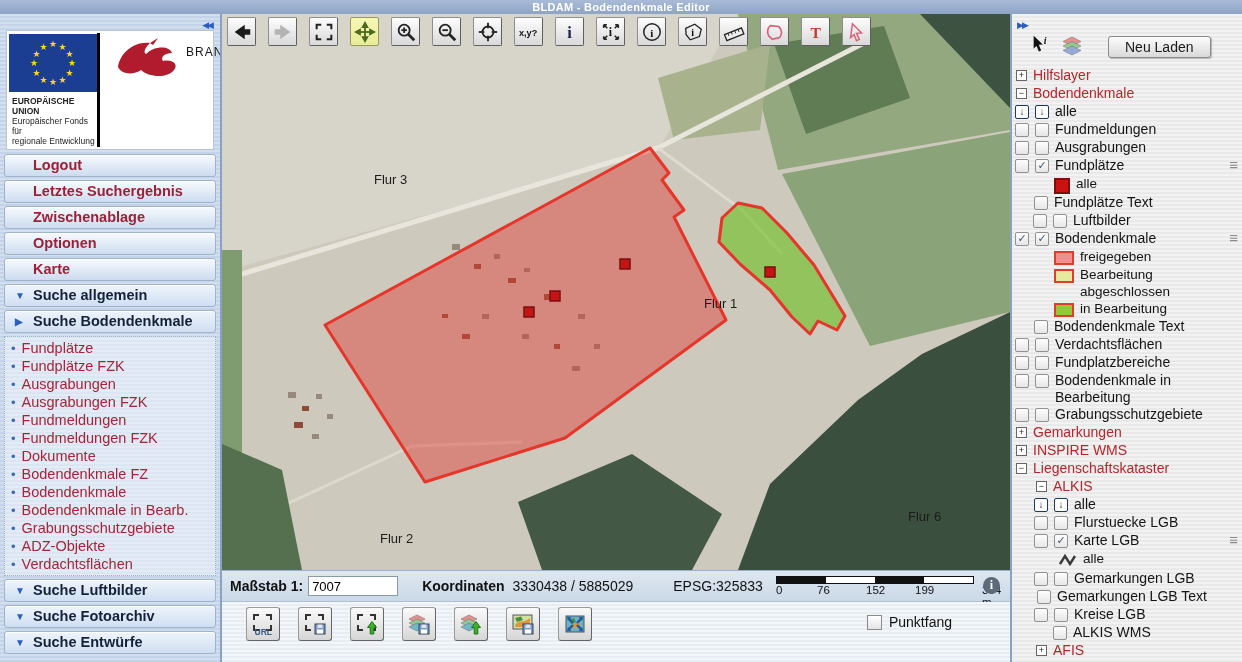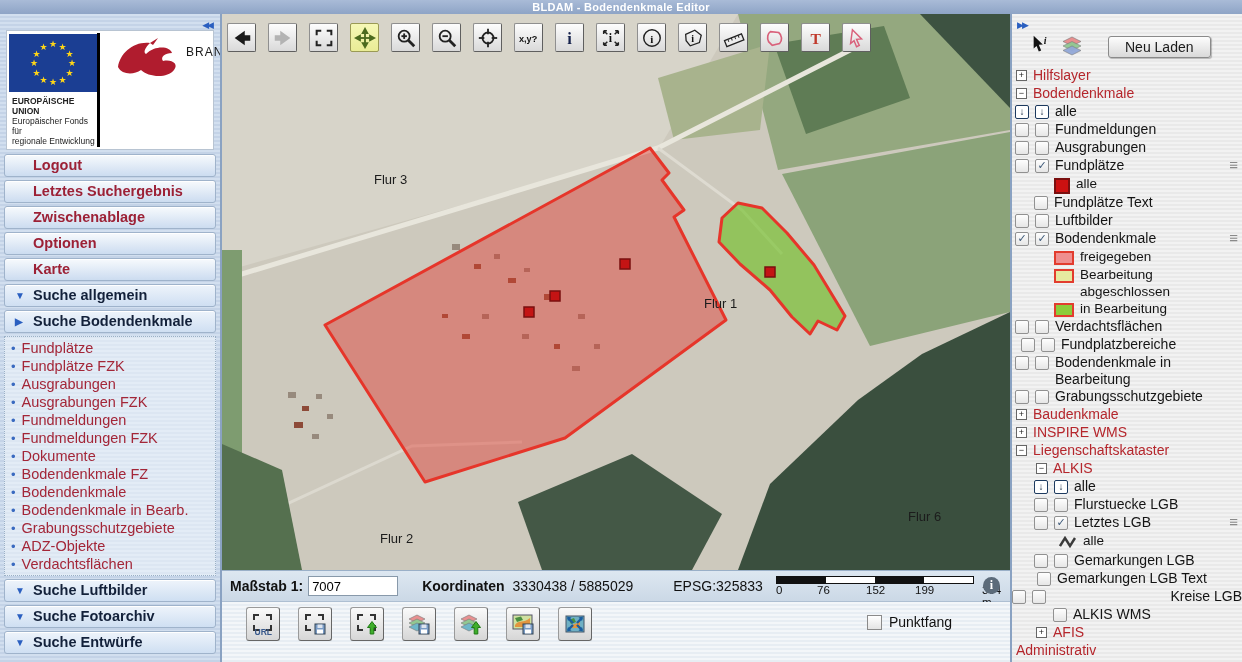--- a/index.html
+++ b/index.html
@@ -26,21 +26,21 @@
   .ls-sec{margin:3px 4px;height:21px;border:1px solid #9fb3cb;border-radius:3px;
     background:linear-gradient(#eef4fb,#cfdff2);box-shadow:inset 0 1px 0 #fff;
     color:#13213a;font-weight:bold;font-size:14.5px;line-height:21px;padding-left:10px;cursor:pointer;display:flex;align-items:center;}
   .ls-sec .tri{color:#2a5fc0;font-size:10px;width:18px;}
   .ls-sub{margin:0 4px;background:rgba(240,246,252,.55);border:1px dotted #9ab0c6;padding:2px 0;}
   .ls-sub-item{height:18px;line-height:18px;font-size:14.5px;color:#a32638;padding-left:6px;cursor:pointer;white-space:nowrap;}
   .ls-sub-item .bull{color:#3a6ac0;margin-right:6px;font-size:13px;}
   
   .map-col{width:788px;flex:0 0 788px;display:flex;flex-direction:column;}
   .map-area{position:relative;width:788px;height:556px;overflow:hidden;background:#cdc9bd;}
-  .map-toolbar{position:absolute;top:9px;left:5px;display:flex;gap:12px;z-index:5;}
+  .map-toolbar{position:absolute;top:3px;left:5px;display:flex;gap:12px;z-index:5;}
   .tbtn{width:27px;height:27px;border:1px solid #8f8f8f;border-bottom-color:#5f5f5f;border-right-color:#5f5f5f;
     border-radius:2px;background:linear-gradient(#fdfdfd,#d9d9d9);display:flex;align-items:center;justify-content:center;cursor:pointer;}
   .tbtn.active{background:linear-gradient(#f6f8b6,#e9ec96);border-color:#9a9a55;}
   .maplabel{position:absolute;font-size:13px;color:#1c1c1c;z-index:3;white-space:nowrap;}
   
   .statusbar{height:30px;background:linear-gradient(#dde7f1,#cbd8e6);border-top:1px solid #9ab0c8;border-bottom:1px solid #aebfd2;
     display:flex;align-items:center;font-size:14px;color:#111;position:relative;}
   .statusbar .lbl{font-weight:bold;margin-left:8px;}
   .scale-input{width:82px;height:18px;border:1px solid #8899aa;font-size:13px;padding:0 3px;margin-left:5px;font-family:"Liberation Sans",sans-serif;}
   .coordval{margin-left:8px;}
@@ -508,21 +508,21 @@
           </div>
           <div class="trow" style="padding-left: 42px;">
             <span class="sw" style="width: 12px; height: 12px; background: rgb(204, 17, 17); border: 2px solid rgb(122, 15, 15);"></span>
             <span class="legend-lbl">alle</span>
           </div>
           <div class="trow" style="padding-left: 3px;">
             <span class="cb-sp"></span>
             <span class="cb"></span>
             <span class="titem" style="flex: 1 1 0%;">Fundplätze Text</span>
           </div>
-          <div class="trow" style="padding-left: 3px;">
+          <div class="trow" style="padding-left: 21px;">
             <span class="cb"></span>
             <span class="cb"></span>
             <span class="titem" style="flex: 1 1 0%;">Luftbilder</span>
           </div>
           <div class="trow" style="padding-left: 3px;">
             <span class="cb ch">✓</span>
             <span class="cb ch">✓</span>
             <span class="titem" style="flex: 1 1 0%;">Bodendenkmale</span>
             <span class="menu-ic" style="flex: 0 0 auto; margin-right: 4px;">≡</span>
           </div>
@@ -532,42 +532,47 @@
           </div>
           <div class="trow" style="padding-left: 42px;">
             <span class="sw" style="width: 16px; height: 10px; background: rgb(230, 233, 160); border: 2px solid rgb(226, 60, 46);"></span>
             <span class="legend-lbl">Bearbeitung abgeschlossen</span>
           </div>
           <div class="trow" style="padding-left: 42px;">
             <span class="sw" style="width: 16px; height: 10px; background: rgb(140, 204, 58); border: 2px solid rgb(226, 60, 46);"></span>
             <span class="legend-lbl">in Bearbeitung</span>
           </div>
           <div class="trow" style="padding-left: 3px;">
+            <span class="cb-sp"></span>
+            <span class="cb"></span>
+            <span class="titem" style="flex: 1 1 0%;">Bodendenkmale Text</span>
+          </div>
+          <div class="trow" style="padding-left: 3px;">
             <span class="cb"></span>
             <span class="cb"></span>
             <span class="titem" style="flex: 1 1 0%;">Verdachtsflächen</span>
           </div>
-          <div class="trow" style="padding-left: 9px;">
+          <div class="trow" style="padding-left: 3px;">
             <span class="cb"></span>
             <span class="cb"></span>
             <span class="titem" style="flex: 1 1 0%;">Fundplatzbereiche</span>
           </div>
           <div class="trow" style="padding-left: 3px;">
             <span class="cb"></span>
             <span class="cb"></span>
             <span class="titem" style="flex: 1 1 0%;">Bodendenkmale in Bearbeitung</span>
           </div>
           <div class="trow" style="padding-left: 3px;">
             <span class="cb"></span>
             <span class="cb"></span>
             <span class="titem" style="flex: 1 1 0%;">Grabungsschutzgebiete</span>
           </div>
           <div class="trow" style="padding-left: 4px;">
             <span class="expbox">+</span>
-            <span class="explbl titem">Baudenkmale</span>
+            <span class="explbl titem">Gemarkungen</span>
           </div>
           <div class="trow" style="padding-left: 4px;">
             <span class="expbox">+</span>
             <span class="explbl titem">INSPIRE WMS</span>
           </div>
           <div class="trow" style="padding-left: 4px;">
             <span class="expbox">−</span>
             <span class="explbl titem">Liegenschaftskataster</span>
           </div>
           <div class="trow" style="padding-left: 24px;">
@@ -580,40 +585,40 @@
             <span class="titem" style="flex: 1 1 0%;">alle</span>
           </div>
           <div class="trow" style="padding-left: 22px;">
             <span class="cb"></span>
             <span class="cb"></span>
             <span class="titem" style="flex: 1 1 0%;">Flurstuecke LGB</span>
           </div>
           <div class="trow" style="padding-left: 22px;">
             <span class="cb"></span>
             <span class="cb ch">✓</span>
-            <span class="titem" style="flex: 1 1 0%;">Letztes LGB</span>
+            <span class="titem" style="flex: 1 1 0%;">Karte LGB</span>
             <span class="menu-ic" style="flex: 0 0 auto; margin-right: 4px;">≡</span>
           </div>
           <div class="trow" style="padding-left: 47px;">
             <span class="sw"><svg width="18" height="12" viewBox="0 0 18 12">
                 <polyline points="1,10 6,2 11,10 16,2" fill="none" stroke="#3a3a3a" stroke-width="2.4"></polyline>
               </svg></span>
             <span class="legend-lbl">alle</span>
           </div>
           <div class="trow" style="padding-left: 22px;">
             <span class="cb"></span>
             <span class="cb"></span>
             <span class="titem" style="flex: 1 1 0%;">Gemarkungen LGB</span>
           </div>
           <div class="trow" style="padding-left: 6px;">
             <span class="cb-sp"></span>
             <span class="cb"></span>
             <span class="titem" style="flex: 1 1 0%;">Gemarkungen LGB Text</span>
           </div>
-          <div class="trow" style=" text-align: right;">
+          <div class="trow" style="padding-left: 22px;">
             <span class="cb"></span>
             <span class="cb"></span>
             <span class="titem" style="flex: 1 1 0%;">Kreise LGB</span>
           </div>
           <div class="trow" style="padding-left: 22px;">
             <span class="cb-sp"></span>
             <span class="cb"></span>
             <span class="titem" style="flex: 1 1 0%;">ALKIS WMS</span>
           </div>
           <div class="trow" style="padding-left: 24px;">

